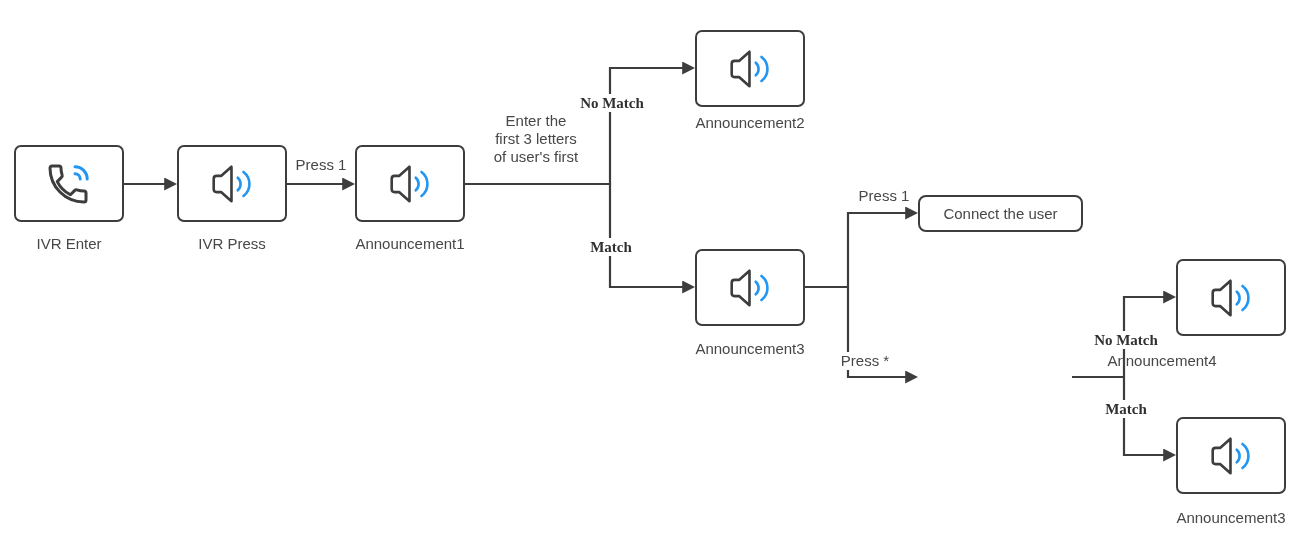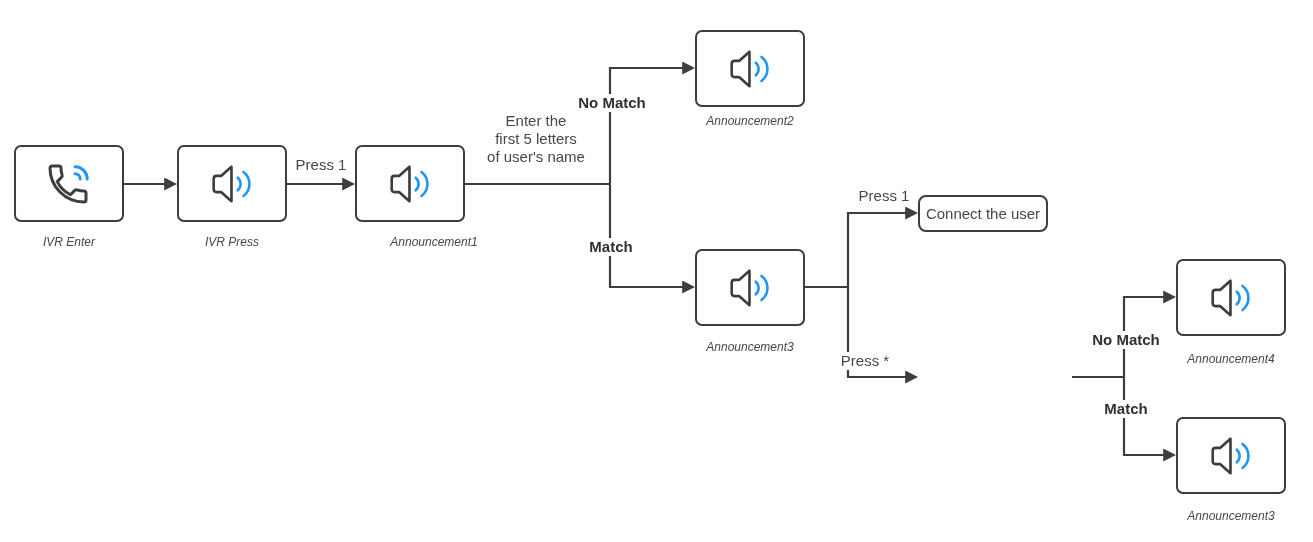--- a/index.html
+++ b/index.html
@@ -12,37 +12,37 @@
   }
   .wires { position: absolute; left: 0; top: 0; }
   .wire { stroke: var(--line, #3d3d3d); stroke-width: 2.2; fill: none; }
   .arrowhead { fill: var(--line, #3d3d3d); }
   .iconbox {
     position: absolute; width: 110px; height: 77px; box-sizing: border-box;
     background: #ffffff; border: 2px solid var(--line, #3d3d3d); border-radius: 7px;
     display: flex; align-items: center; justify-content: center;
   }
   .textbox {
-    position: absolute; width: 130px; height: 37px; box-sizing: border-box;
+    position: absolute; width: 165px; height: 37px; box-sizing: border-box;
     background: #ffffff; border: 2px solid var(--line, #3d3d3d); border-radius: 8px;
     display: flex; align-items: center; justify-content: center;
     font-size: 15px; color: var(--text, #474747); white-space: nowrap;
   }
   .nodelabel {
     position: absolute; transform: translateX(-50%);
-    font-size: 12px; color: var(--text, #474747);
-    white-space: nowrap; text-align: center; font-style: italic;
+    font-size: 15px; color: var(--text, #474747);
+    white-space: nowrap; text-align: center;
   }
   .elabel {
     position: absolute; transform: translate(-50%, -50%);
     font-size: 15px; color: var(--text, #474747); line-height: 18px;
     white-space: nowrap; text-align: center;
     background: #ffffff; padding: 0 3px;
   }
-  .elabel.bold { font-weight: bold; color: var(--textBold, #303030); }
+  .elabel.bold { font-weight: bold; color: var(--textBold, #303030); font-family: Liberation Serif, serif; }
   .icon { display: block; }
 </style>
 </head>
 <body>
 
 <svg width="0" height="0" style="position:absolute" aria-hidden="true">
   <defs>
     <symbol id="icon-speaker" viewBox="0 0 44 40">
       <path d="M21.5 3.5 L21.5 36.5 L11.8 27.8 L7.2 27.8 Q4.5 27.8 4.5 25.1 L4.5 14.9 Q4.5 12.2 7.2 12.2 L11.8 12.2 Z" fill="none" stroke="#3d3d3d" stroke-width="2.5" stroke-linejoin="round"></path>
       <path d="M27.5 14 a8 8 0 0 1 0 12" fill="none" stroke="#2196f3" stroke-width="2.5" stroke-linecap="round"></path>
@@ -89,21 +89,21 @@
         <use href="#icon-speaker"></use>
       </svg>
   </div>
   <div class="nodelabel" style="left:232px; top:235px">IVR Press</div>
 
   <div class="iconbox" style="left:355px; top:145px">
     <svg class="icon" width="46" height="42">
         <use href="#icon-speaker"></use>
       </svg>
   </div>
-  <div class="nodelabel" style="left:434px; top:235px">Announcement1</div>
+  <div class="nodelabel" style="left:410px; top:235px">Announcement1</div>
 
   <div class="iconbox" style="left:695px; top:30px">
     <svg class="icon" width="46" height="42">
         <use href="#icon-speaker"></use>
       </svg>
   </div>
   <div class="nodelabel" style="left:750px; top:114px">Announcement2</div>
 
   <div class="iconbox" style="left:695px; top:249px">
     <svg class="icon" width="46" height="42">
@@ -113,35 +113,35 @@
   <div class="nodelabel" style="left:750px; top:340px">Announcement3</div>
 
   <div class="textbox" style="left:918px; top:195px">Connect the user</div>
 
 
   <div class="iconbox" style="left:1176px; top:259px">
     <svg class="icon" width="46" height="42">
         <use href="#icon-speaker"></use>
       </svg>
   </div>
-  <div class="nodelabel" style="left:1231px; top:352px">Announcement4</div>
+  <div class="nodelabel" style="left:1162px; top:352px">Announcement4</div>
 
   <div class="iconbox" style="left:1176px; top:417px">
     <svg class="icon" width="46" height="42">
         <use href="#icon-speaker"></use>
       </svg>
   </div>
   <div class="nodelabel" style="left:1231px; top:509px">Announcement3</div>
 
   <div class="elabel" style="left:321px; top:165px">Press 1</div>
 
   <div class="elabel" style="left:536px; top:139px">
     <div>Enter the</div>
-    <div>first 5 letters</div>
-    <div>of user's name</div>
+    <div>first 3 letters</div>
+    <div>of user's first</div>
   </div>
 
   <div class="elabel bold" style="left:612px; top:103px">No Match</div>
   <div class="elabel bold" style="left:611px; top:247px">Match</div>
 
   <div class="elabel" style="left:884px; top:196px">Press 1</div>
   <div class="elabel" style="left:865px; top:361px">Press *</div>
 
   <div class="elabel bold" style="left:1126px; top:340px">No Match</div>
   <div class="elabel bold" style="left:1126px; top:409px">Match</div>

